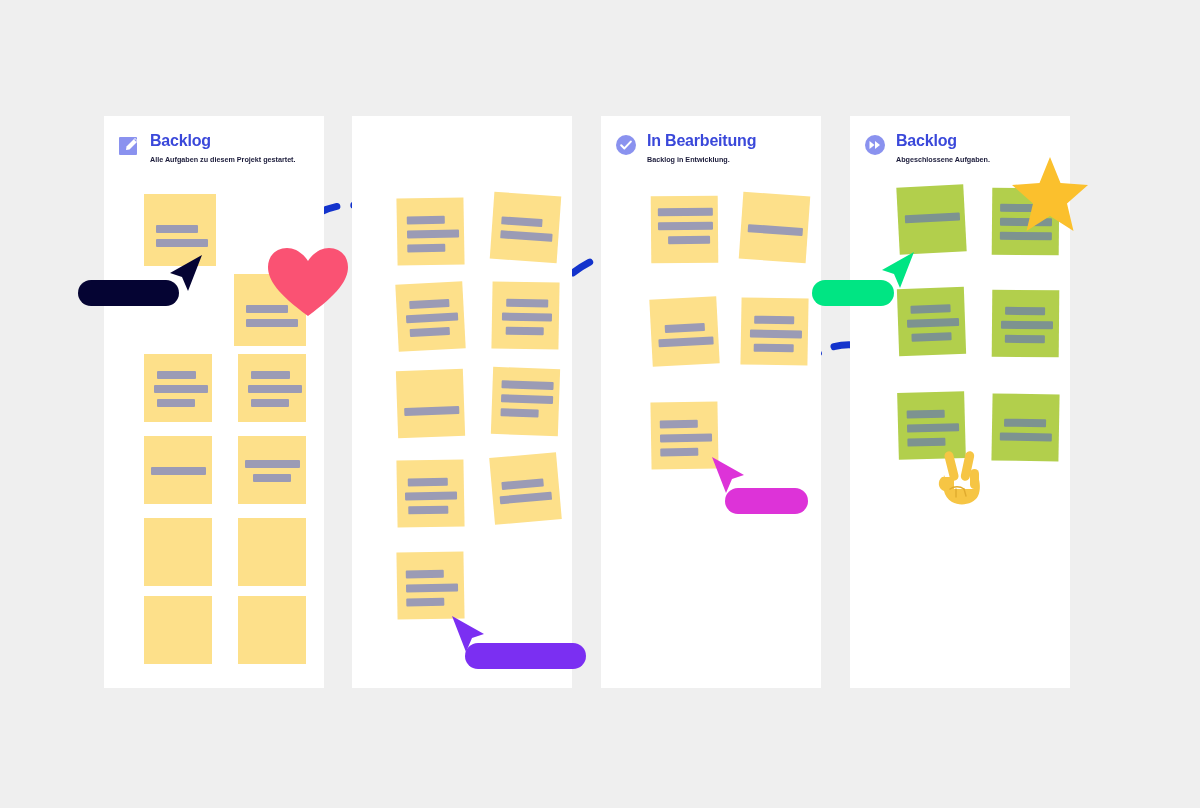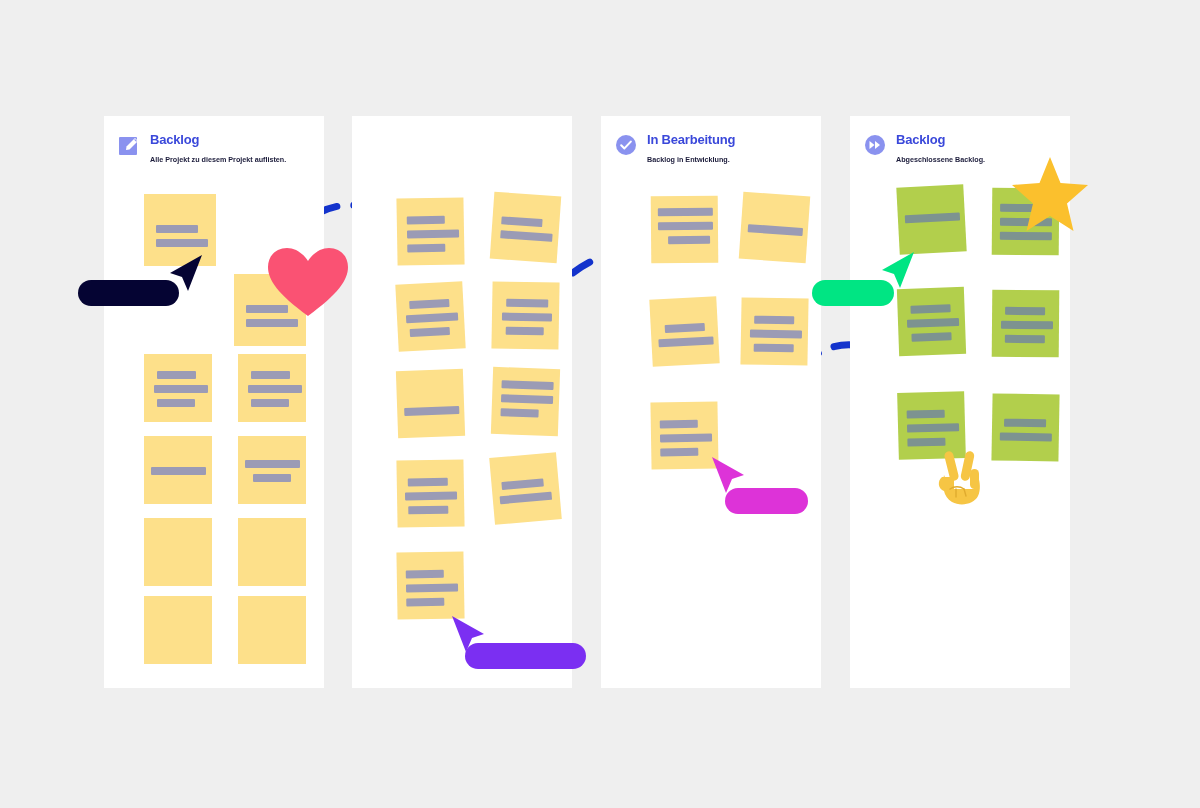--- a/index.html
+++ b/index.html
@@ -45,21 +45,21 @@
     left: 0;
     top: 2px;
     width: 22px;
     height: 22px;
   }
   .col-icon svg { display: block; }
   .col-title {
     position: absolute;
     left: 32px;
     top: 0px;
-    font-size: 13px;
+    font-size: 16px;
     font-weight: bold;
     color: #3a48da;
     letter-spacing: -0.2px;
     white-space: nowrap;
   }
   .col-sub {
     position: absolute;
     left: 32px;
     top: 23px;
     font-size: 7.2px;
@@ -125,21 +125,21 @@
   <div class="column col-0">
     <div class="col-header">
       <span class="col-icon">
         <svg width="22" height="22" viewBox="0 0 22 22">
           <rect x="1" y="3" width="18" height="18" rx="1" fill="#8a92ef"></rect>
           <path d="M8 16 L8.5 12.5 L17 4 L20 7 L11.5 15.5 Z" fill="#ffffff"></path>
           <path d="M16.6 5.4 L18.6 7.4" stroke="#8a92ef" stroke-width="1.1"></path>
         </svg>
       </span>
       <span class="col-title">Backlog</span>
-      <span class="col-sub">Alle Projekt zu diesem Projekt auflisten.</span>
+      <span class="col-sub">Alle Aufgaben zu diesem Projekt gestartet.</span>
     </div>
 
     <div class="note note-yellow" style="left:40px;top:78px;width:72px;height:72px;">
       <span class="line" style="left:12px;top:31px;width:42px;"></span>
       <span class="line" style="left:12px;top:45px;width:52px;"></span>
     </div>
     <div class="note note-yellow" style="left:130px;top:158px;width:72px;height:72px;">
       <span class="line" style="left:12px;top:31px;width:42px;"></span>
       <span class="line" style="left:12px;top:45px;width:52px;"></span>
     </div>
@@ -259,21 +259,21 @@
   <div class="column col-3">
     <div class="col-header">
       <span class="col-icon">
         <svg width="22" height="22" viewBox="0 0 22 22">
           <circle cx="11" cy="11" r="10" fill="#8a92ef"></circle>
           <path d="M5.5 7 L10.5 11 L5.5 15 Z" fill="#ffffff"></path>
           <path d="M11 7 L16 11 L11 15 Z" fill="#ffffff"></path>
         </svg>
       </span>
       <span class="col-title">Backlog</span>
-      <span class="col-sub">Abgeschlossene Backlog.</span>
+      <span class="col-sub">Abgeschlossene Aufgaben.</span>
     </div>
 
     <div class="note note-green" style="left:48px;top:70px;width:67px;height:67px;transform:rotate(-3deg);">
       <span class="line" style="left:7px;top:28px;width:55px;"></span>
     </div>
     <div class="note note-green" style="left:142px;top:72px;width:67px;height:67px;transform:rotate(0.5deg);">
       <span class="line" style="left:8px;top:16px;width:40px;"></span>
       <span class="line" style="left:8px;top:30px;width:52px;"></span>
       <span class="line" style="left:8px;top:44px;width:52px;"></span>
     </div>

